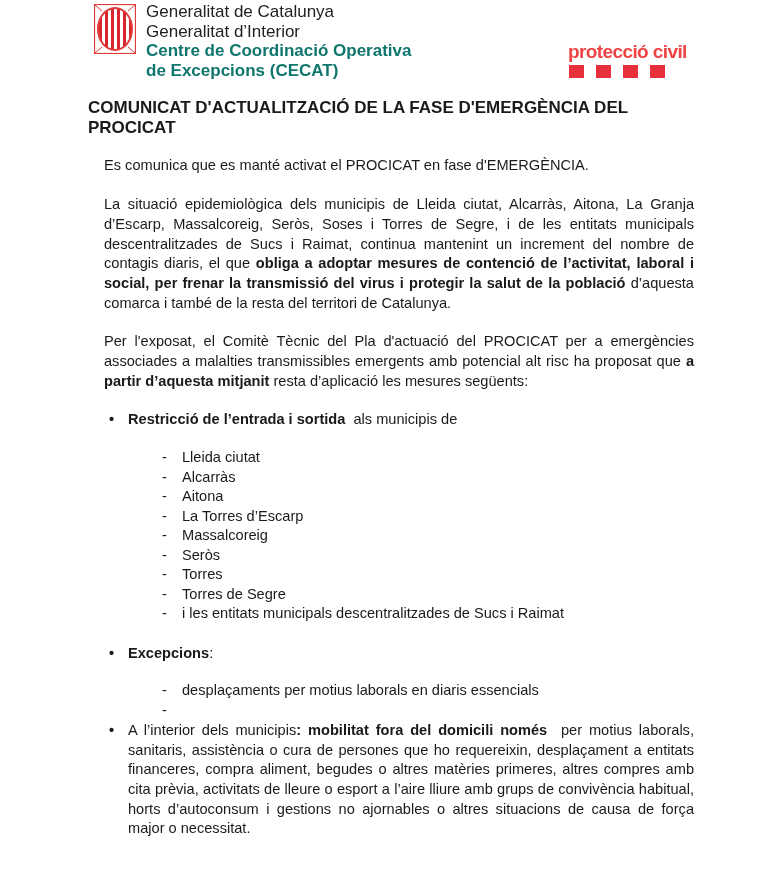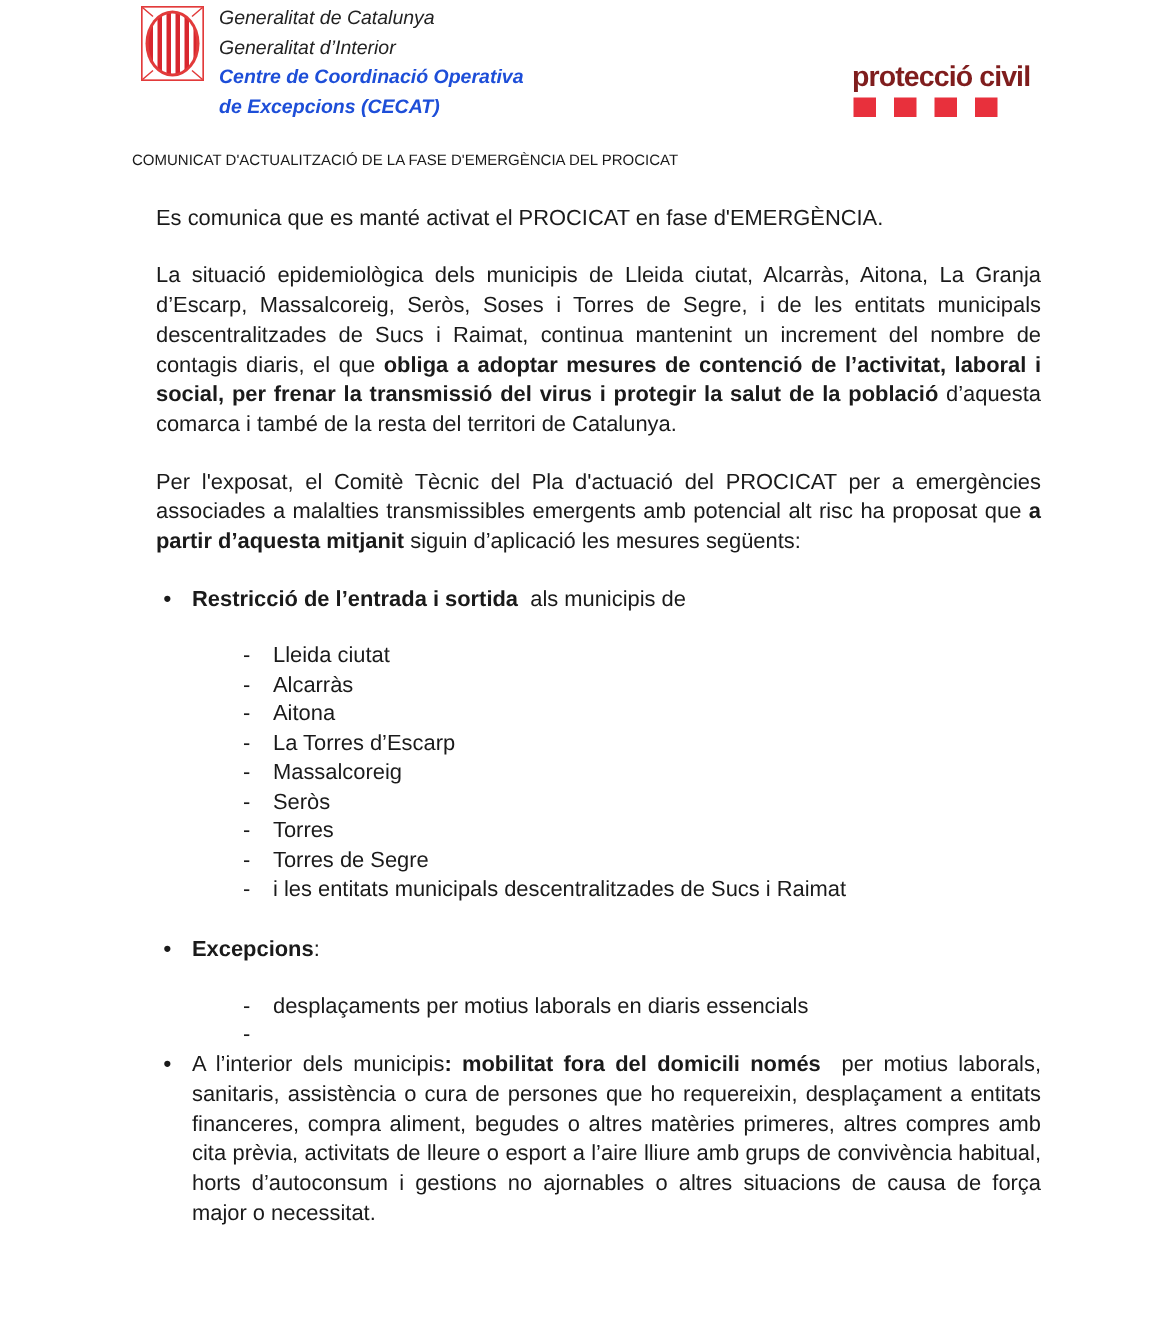--- a/index.html
+++ b/index.html
@@ -1,28 +1,28 @@
 <!DOCTYPE html>
 <html><head>
 <meta charset="utf-8">
 <style>
   html, body { margin: 0; padding: 0; background: #ffffff; }
   body { width: 775px; height: 880px; overflow: hidden; position: relative;
          font-family: "Liberation Sans", sans-serif; color: #1a1a1a; }
   .header { position: absolute; left: 0; top: 0; width: 775px; height: 90px; }
   .gencat-logo { position: absolute; left: 94px; top: 4px; width: 42px; height: 50px; }
-  .gencat-text { position: absolute; left: 146px; top: 2px; font-size: 13px; line-height: 19.5px; color: #222; font-style: italic; }
-  .gencat-text .bold { font-weight: bold; color: #1d4ed8; }
+  .gencat-text { position: absolute; left: 146px; top: 2px; font-size: 17px; line-height: 19.5px; color: #222; }
+  .gencat-text .bold { font-weight: bold; color: #0f766e; }
   .pc-logo { position: absolute; left: 568px; top: 42px; }
-  .pc-text { font-size: 19px; font-weight: bold; letter-spacing: -0.6px; color: #7f1d1d; line-height: 20px; }
+  .pc-text { font-size: 19px; font-weight: bold; letter-spacing: -0.6px; color: #ef4444; line-height: 20px; }
   .pc-squares { display: flex; gap: 12px; margin-top: 3px; margin-left: 1px; }
   .pc-squares span { width: 15px; height: 13px; background: #e8303c; display: block; }
 
   .doc { position: absolute; left: 88px; top: 98px; width: 606px; font-size: 14.6px; line-height: 19.7px; }
-  .title { font-weight: normal; font-size: 10px; margin: 0 0 19px 0; }
+  .title { font-weight: bold; font-size: 17px; margin: 0 0 19px 0; }
   p { margin: 0 0 19px 16px; text-align: justify; }
   b { font-weight: bold; }
   .bullet { position: relative; padding-left: 40px; margin: 0; text-align: justify; }
   .bullet .dot { position: absolute; left: 21px; top: 0px; font-weight: bold; }
   .dash-list { list-style: none; margin: 0; padding: 0; }
   .dash-list li { position: relative; padding-left: 94px; line-height: 19.5px; }
   .dash-list li .dash { position: absolute; left: 74px; }
   .exc-list li { padding-left: 94px; text-align: justify; }
 </style>
 </head>
@@ -62,21 +62,21 @@
   </div>
 </div>
 
 <div class="doc">
   <div class="title">COMUNICAT D'ACTUALITZACIÓ DE LA FASE D'EMERGÈNCIA DEL PROCICAT</div>
 
   <p>Es comunica que es manté activat el PROCICAT en fase d'EMERGÈNCIA.</p>
 
   <p><span>La situació epidemiològica dels municipis de Lleida ciutat, Alcarràs, Aitona, La Granja d’Escarp, Massalcoreig, Seròs, Soses i Torres de Segre, i de les entitats municipals descentralitzades de Sucs i Raimat, continua mantenint un increment del nombre de contagis diaris, el que </span><b>obliga a adoptar mesures de contenció de l’activitat, laboral i social, per frenar la transmissió del virus i protegir la salut de la població</b><span> d’aquesta comarca i també de la resta del territori de Catalunya.</span></p>
 
-  <p><span>Per l'exposat, el Comitè Tècnic del Pla d'actuació del PROCICAT per a emergències associades a malalties transmissibles emergents amb potencial alt risc ha proposat que </span><b>a partir d’aquesta mitjanit</b><span> siguin d’aplicació les mesures següents:</span></p>
+  <p><span>Per l'exposat, el Comitè Tècnic del Pla d'actuació del PROCICAT per a emergències associades a malalties transmissibles emergents amb potencial alt risc ha proposat que </span><b>a partir d’aquesta mitjanit</b><span> resta d’aplicació les mesures següents:</span></p>
 
   <div class="bullet" style="margin-bottom:18px;">
     <span class="dot">•</span>
     <b>Restricció de l’entrada i sortida</b><span style="white-space:pre">  als municipis de</span>
   </div>
 
   <ul class="dash-list" style="margin-bottom:20px;">
     <li><span class="dash">-</span><span>Lleida ciutat</span></li>
     <li><span class="dash">-</span><span>Alcarràs</span></li>
     <li><span class="dash">-</span><span>Aitona</span></li>

